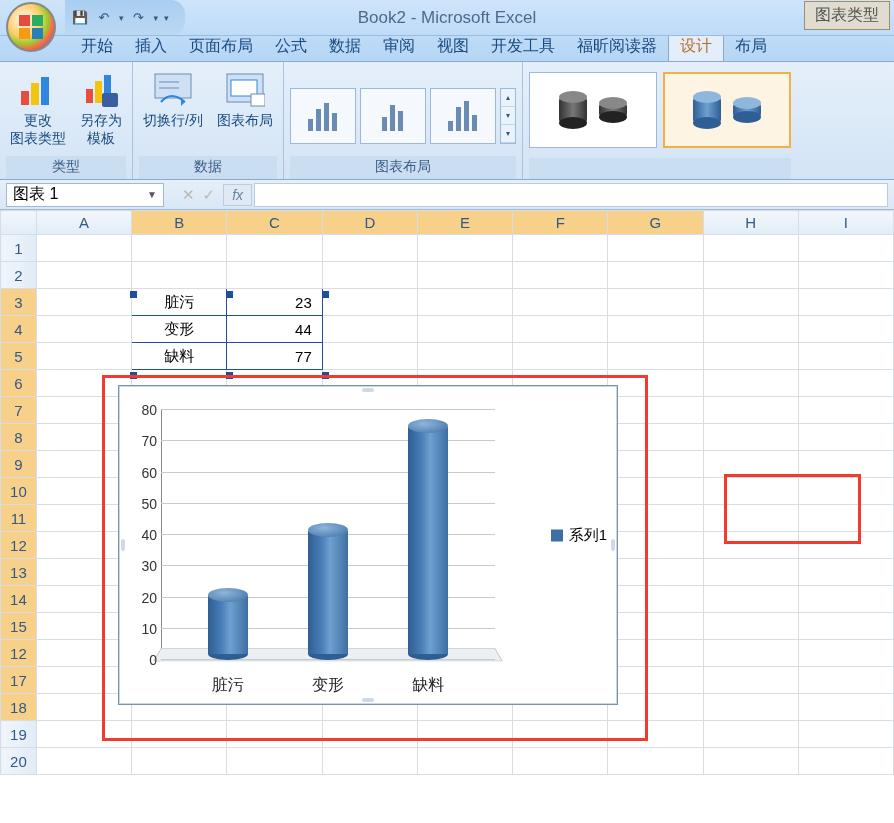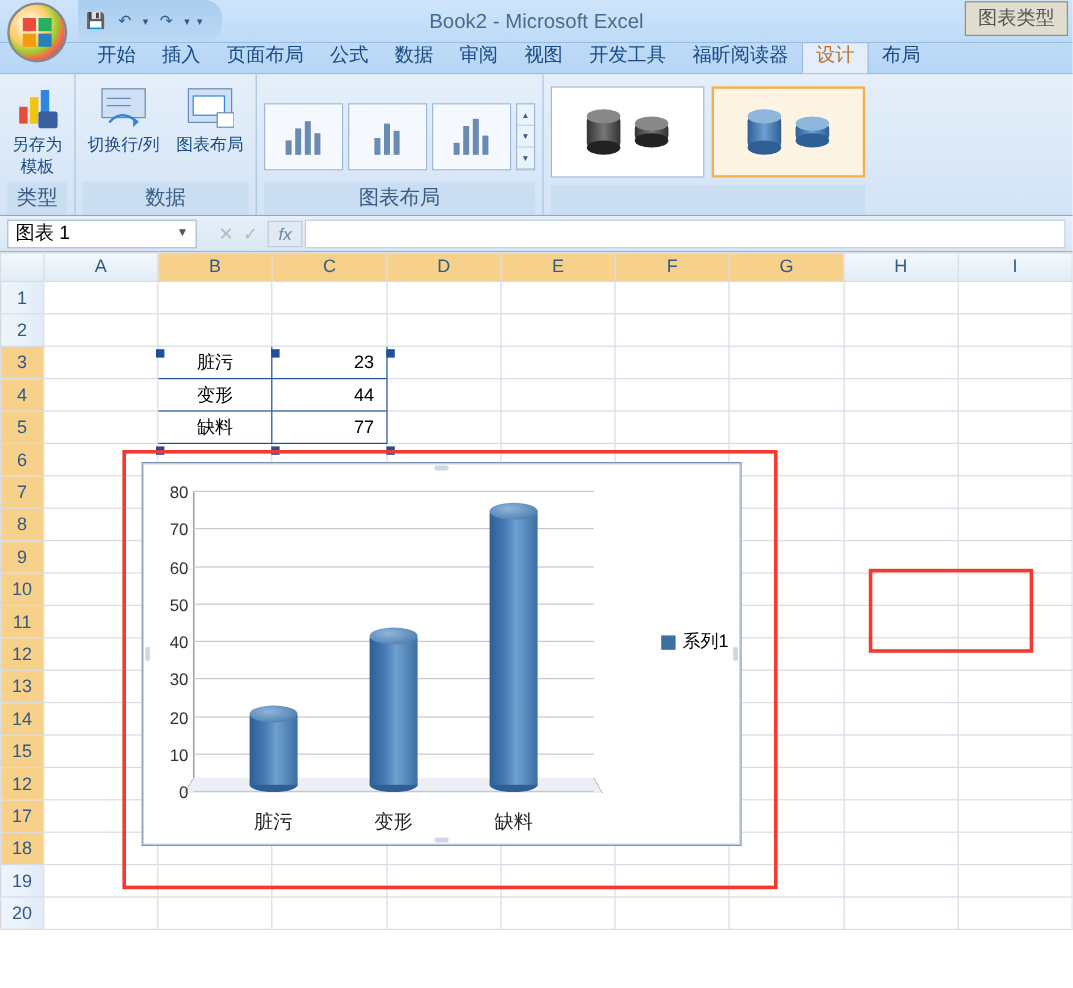--- a/index.html
+++ b/index.html
@@ -89,21 +89,21 @@
     background: linear-gradient(#e5effa, #d3e4f6);
     border-bottom: 1px solid #8aabd0;
     display: flex;
   }
   .group {
     border-right: 1px solid #a9c4e2;
     display:flex;flex-direction:column;align-items:center;
     padding: 4px 6px 0;
   }
   .group-body { display:flex;align-items:flex-start;gap:6px;flex:1; }
-  .group-label { font-size:17px;color:#3a5d86;padding:2px 0 3px; width:100%; text-align:center;background:rgba(180,205,230,.3);}
+  .group-label { font-size:14px;color:#3a5d86;padding:2px 0 3px; width:100%; text-align:center;background:rgba(180,205,230,.3);}
   .big-btn { display:flex;flex-direction:column;align-items:center;gap:3px;padding:4px 4px;cursor:pointer; }
   .big-btn .ic { width:40px;height:40px;display:flex;align-items:center;justify-content:center; }
   .big-btn span { font-size:14px;color:#1a4a82;line-height:1.1;text-align:center; }
   .layouts { display:flex;gap:4px;align-items:center;padding-top:10px; }
   .layout-thumb {
     width:66px;height:56px;border:1px solid #9db8d8;background:#f5f9fd;
     display:flex;align-items:center;justify-content:center;position:relative;
   }
   .layout-thumb .bars { display:flex;gap:3px;align-items:flex-end;height:30px; }
   .layout-thumb .bars div { width:5px;background:#6a8cb4; }
@@ -253,20 +253,31 @@
   <div class="tab">视图</div>
   <div class="tab">开发工具</div>
   <div class="tab">福昕阅读器</div>
   <div class="tab active">设计</div>
   <div class="tab">布局</div>
 </div>
 
 <div class="ribbon">
   <div class="group">
     <div class="group-body">
+      <div class="big-btn">
+        <div class="ic">
+          <svg width="38" height="34">
+              <rect x="2" y="18" width="8" height="14" fill="#e74c3c"></rect>
+              <rect x="12" y="10" width="8" height="22" fill="#f1c40f"></rect>
+              <rect x="22" y="4" width="8" height="28" fill="#2e86de"></rect>
+            </svg>
+        </div>
+        <span>更改</span>
+        <span>图表类型</span>
+      </div>
       <div class="big-btn">
         <div class="ic">
           <svg width="38" height="34">
               <rect x="4" y="16" width="7" height="14" fill="#e74c3c"></rect>
               <rect x="13" y="8" width="7" height="22" fill="#f1c40f"></rect>
               <rect x="22" y="2" width="7" height="28" fill="#2e86de"></rect>
               <rect x="20" y="20" width="16" height="14" fill="#3a5fa0" rx="2"></rect>
             </svg>
         </div>
         <span>另存为</span>

